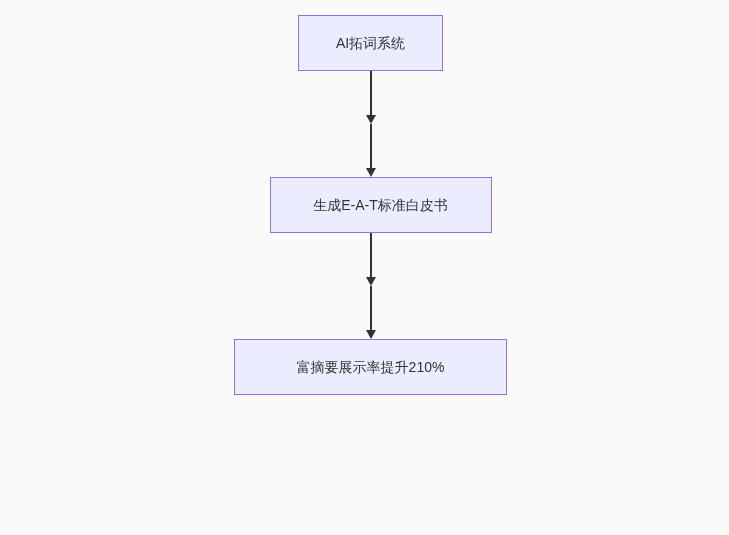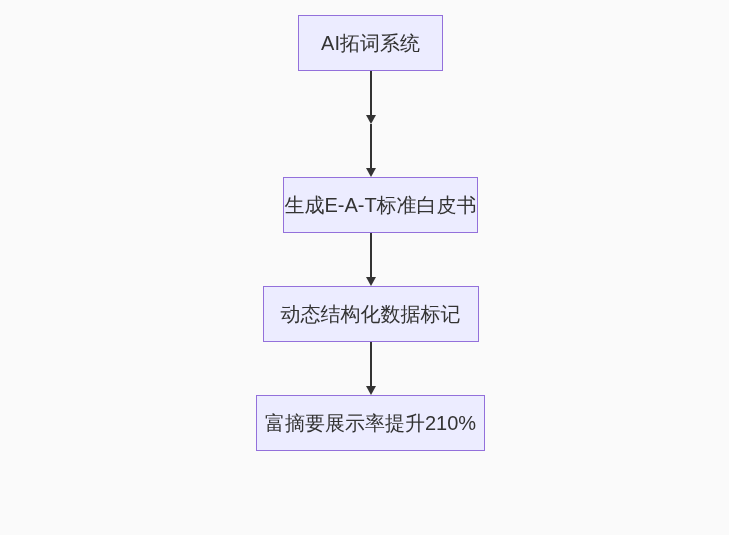--- a/index.html
+++ b/index.html
@@ -26,33 +26,33 @@
     display: flex;
     flex-direction: column;
     align-items: center;
   }
   .node {
     box-sizing: border-box;
     height: 56px;
     background: #ECECFF;
     border: 1.5px solid #9370DB;
     color: #333333;
-    font-size: 20px;
+    font-size: 14px;
     line-height: 1;
     display: flex;
     align-items: center;
     justify-content: center;
     text-align: center;
     white-space: nowrap;
   }
   .node.n1 { width: 145px; }
   .node.n2 { width: 193px; }
-  .node.n3 { width: 195px; margin-left: 20px; }
+  .node.n3 { width: 222px; margin-left: 20px; }
   .node.n4 { width: 216px; }
-  .node.n5 { width: 229px; }
+  .node.n5 { width: 273px; }
   .arrow {
     height: 53px;
     display: flex;
     flex-direction: column;
     align-items: center;
     justify-content: flex-start;
   }
   .arrow .line {
     width: 2px;
     height: 44px;
@@ -90,23 +90,20 @@
 
     <div class="node n3">
       <span>生成E-A-T标准白皮书</span>
     </div>
 
     <div class="arrow">
       <div class="line"></div>
       <div class="head"></div>
     </div>
 
-    <div class="node n4">
-      <span>动态结构化数据标记</span>
-    </div>
 
     <div class="arrow">
       <div class="line"></div>
       <div class="head"></div>
     </div>
 
     <div class="node n5">
       <span>富摘要展示率提升210%</span>
     </div>
 

